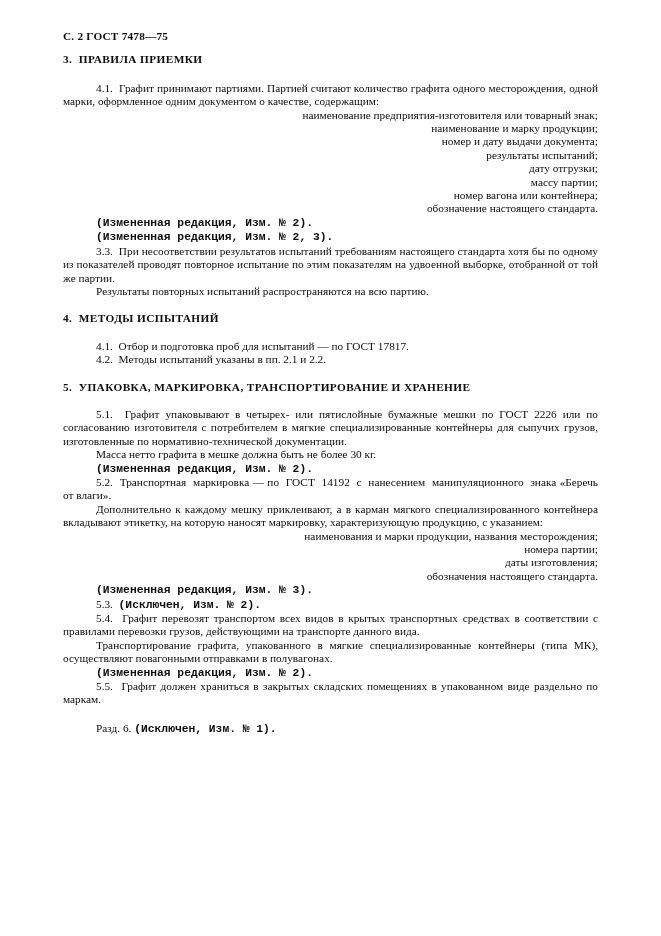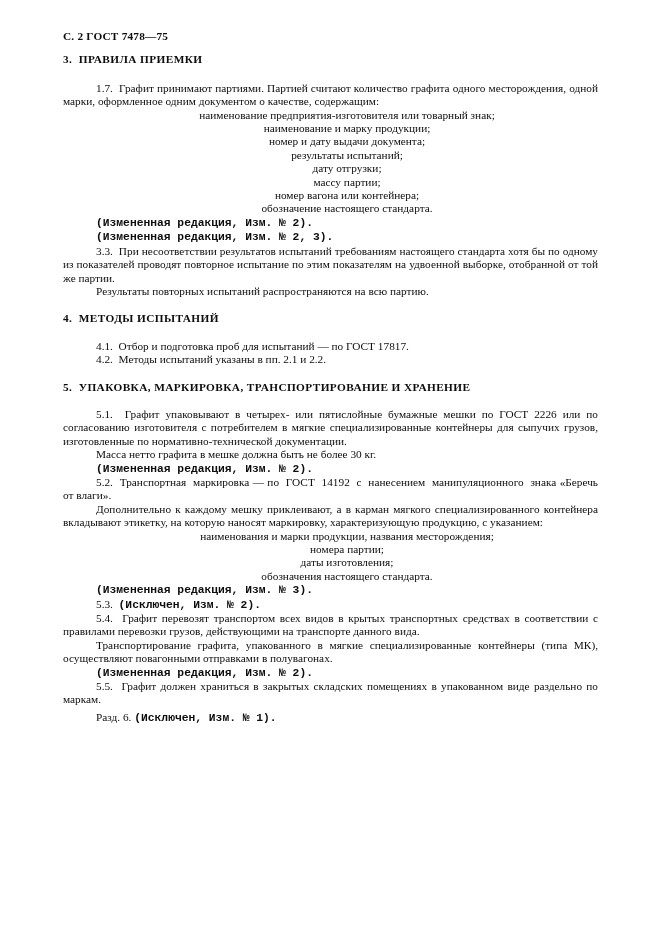--- a/index.html
+++ b/index.html
@@ -37,38 +37,38 @@
   .h1-first {
     margin-top: 10px;
     margin-bottom: 15px;
   }
   .p {
     text-indent: 33px;
     text-align: justify;
   }
   .li {
     padding-left: 33px;
-    text-align: center;
+    text-align: right;
   }
   .bold, .b {
     font-weight: bold;
     font-family: Liberation Mono, monospace;
   }
   .gap-top {
-    margin-top: 4px;
+    margin-top: 15px;
   }
 </style>
 </head>
 <body>
 
 <div class="page">
   <div class="page-header">С. 2 ГОСТ 7478—75</div>
   <div class="doc-body">
       <p class="blk h1 h1-first"><span>3.  ПРАВИЛА ПРИЕМКИ</span></p>
-      <p class="blk p"><span>1.7.  Графит принимают партиями. Партией считают количество графита одного месторождения, одной марки, оформленное одним документом о качестве, содержащим:</span></p>
+      <p class="blk p"><span>4.1.  Графит принимают партиями. Партией считают количество графита одного месторождения, одной марки, оформленное одним документом о качестве, содержащим:</span></p>
       <p class="blk li"><span>наименование предприятия-изготовителя или товарный знак;</span></p>
       <p class="blk li"><span>наименование и марку продукции;</span></p>
       <p class="blk li"><span>номер и дату выдачи документа;</span></p>
       <p class="blk li"><span>результаты испытаний;</span></p>
       <p class="blk li"><span>дату отгрузки;</span></p>
       <p class="blk li"><span>массу партии;</span></p>
       <p class="blk li"><span>номер вагона или контейнера;</span></p>
       <p class="blk li"><span>обозначение настоящего стандарта.</span></p>
       <p class="blk p"><span class="bold">(Измененная редакция, Изм. № 2).</span></p>
       <p class="blk p"><span class="bold">(Измененная редакция, Изм. № 2, 3).</span></p>

